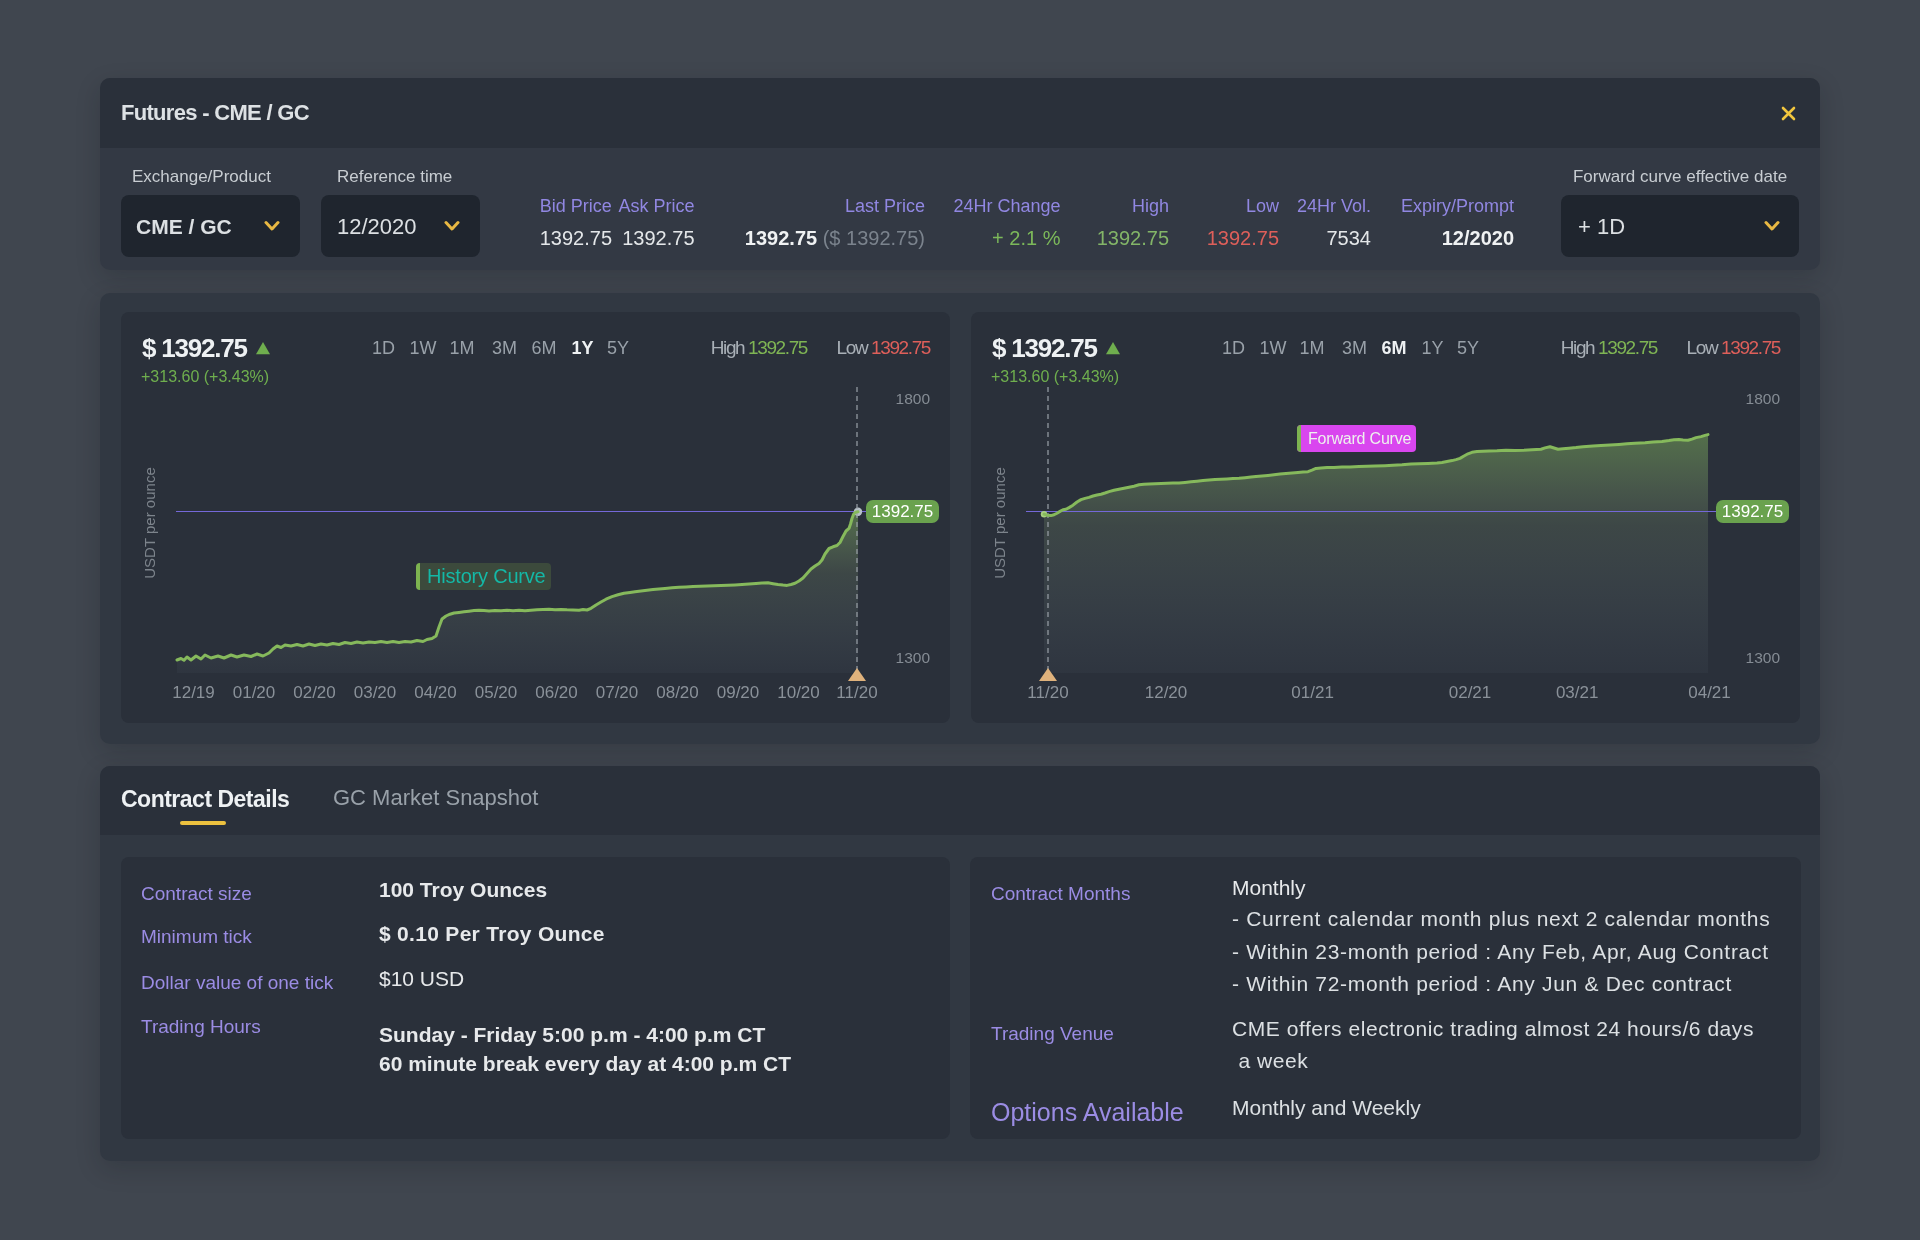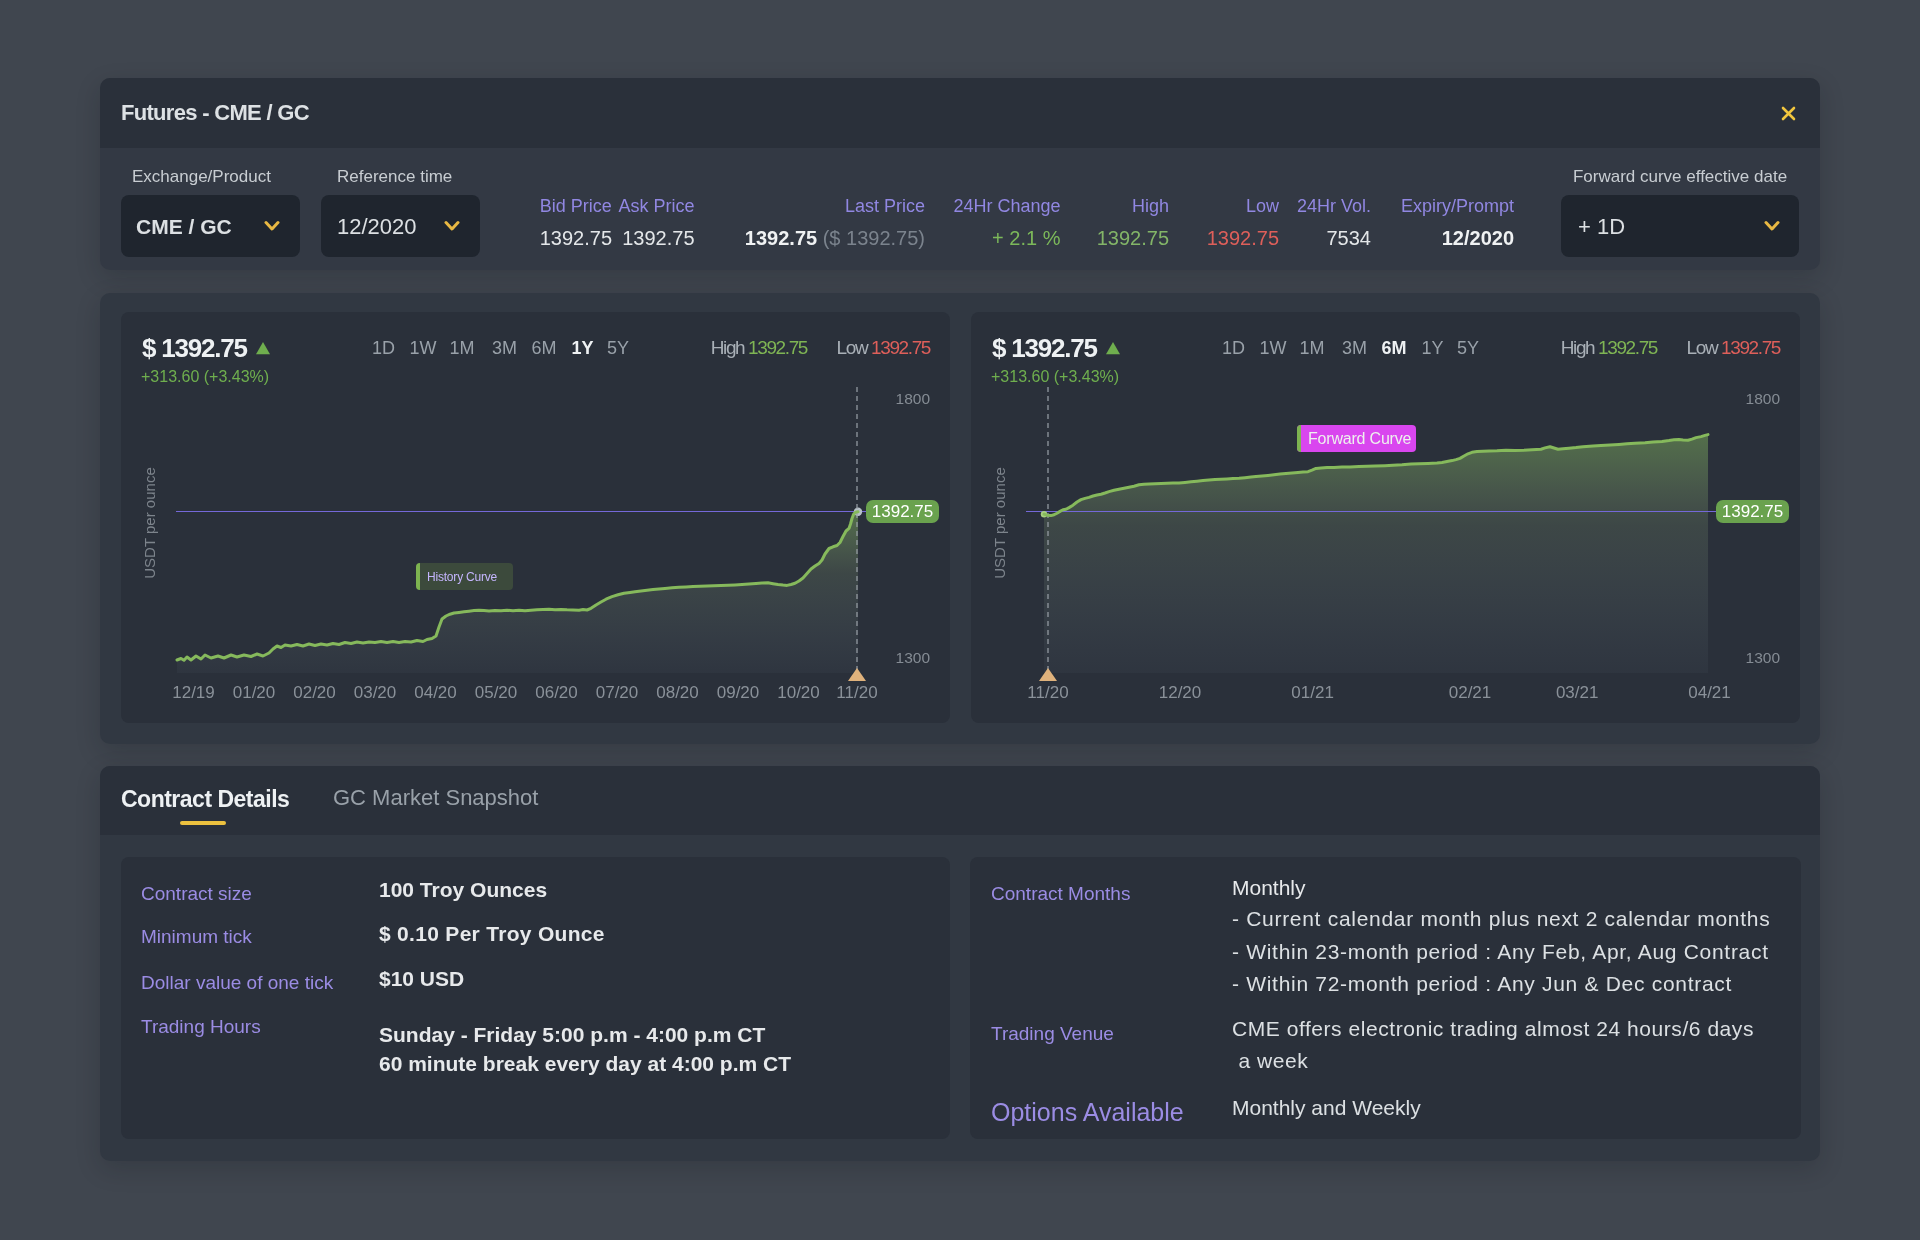--- a/index.html
+++ b/index.html
@@ -101,21 +101,21 @@
     <line x1="55" y1="199.5" x2="745" y2="199.5" stroke="#7468d8" stroke-width="1.1"></line>
     <circle cx="737" cy="199.8" r="4.2" fill="#b7c1c8"></circle>
     <line x1="736" y1="75" x2="736" y2="364" stroke="#9aa1a8" stroke-width="1.2" stroke-dasharray="5 4"></line>
     <polyline points="56,348.0 60,346.5 63,348.3 66,345.0 70,348.0 75,344.0 80,347.0 84,343.0 90,346.0 97,344.0 103,346.0 110,343.0 116,345.0 123,343.0 130,344.5 136,342.0 142,344.0 148,341.0 152,337.0 156,334.0 160,335.5 164,333.0 170,334.0 176,332.5 182,334.0 188,332.0 194,333.5 200,332.0 206,333.0 212,331.5 218,332.5 224,330.5 230,331.5 236,330.0 242,331.0 248,330.0 254,330.5 260,329.5 266,330.5 272,329.5 278,330.5 284,329.5 290,330.0 296,328.5 302,329.5 306,327.5 311,326.5 315,324.0 318,315.0 321,307.0 325,304.0 329,302.2 333,301.0 338,300.4 343,299.8 348,299.2 353,298.6 358,298.2 363,298.6 368,299.0 374,298.4 380,298.8 386,298.2 392,298.8 398,298.3 404,298.7 410,298.2 416,297.8 422,297.5 428,297.2 434,297.7 440,297.4 446,297.8 452,298.0 458,298.2 462,297.6 466,298.0 470,296.3 475,293.0 480,290.0 485,287.2 491,284.6 497,282.8 503,281.2 509,280.4 514,279.8 520,279.0 526,278.3 532,277.6 538,277.0 544,276.4 551,275.8 558,275.3 565,274.9 572,274.6 579,274.3 586,274.0 593,273.7 600,273.5 607,273.2 614,272.9 621,272.5 628,272.0 635,271.5 641,271.1 647,270.8 652,271.7 657,272.5 662,273.1 666,273.4 670,272.5 674,271.3 678,269.0 682,266.0 686,261.5 690,257.0 694,254.0 698,251.5 701,248.0 704,242.0 708,236.5 712,234.8 716,233.5 719,230.5 722,224.5 725,219.0 728,216.4 729.5,212.0 731,206.5 732.5,202.5 734,200.6 735.5,200.0 737,199.8" fill="none" stroke="#86b95c" stroke-width="3" stroke-linejoin="round" stroke-linecap="round"></polyline>
     <path d="M736 356 L745 369 L727 369 Z" fill="#dfb27c"></path>
     <rect x="745" y="188" width="73" height="23" rx="7" fill="#6aa24e"></rect>
     <text x="781.5" y="205" text-anchor="middle" font-family="Liberation Sans" font-size="17" fill="#ffffff">1392.75</text>
   </svg>
   <div style="position:absolute;left:295px;top:251px;height:27px;background:#3c4a3c;border-radius:4px;display:flex;align-items:center">
     <div style="width:4px;height:27px;background:#7db350;border-radius:4px 0 0 4px"></div>
-    <span style="font-size:12px;color:#c4b5fd;padding:0 16px 0 7px;letter-spacing:-0.2px;white-space:nowrap">History Curve</span>
+    <span style="font-size:20px;color:#14b8a6;padding:0 5px 0 7px;letter-spacing:-0.2px;white-space:nowrap">History Curve</span>
   </div>
   <span style="position:absolute;left:37.5px;top:371px;width:70px;text-align:center;font-size:17px;color:#8a9199">12/19</span>
     <span style="position:absolute;left:98px;top:371px;width:70px;text-align:center;font-size:17px;color:#8a9199">01/20</span>
     <span style="position:absolute;left:158.5px;top:371px;width:70px;text-align:center;font-size:17px;color:#8a9199">02/20</span>
     <span style="position:absolute;left:219px;top:371px;width:70px;text-align:center;font-size:17px;color:#8a9199">03/20</span>
     <span style="position:absolute;left:279.5px;top:371px;width:70px;text-align:center;font-size:17px;color:#8a9199">04/20</span>
     <span style="position:absolute;left:340px;top:371px;width:70px;text-align:center;font-size:17px;color:#8a9199">05/20</span>
     <span style="position:absolute;left:400.5px;top:371px;width:70px;text-align:center;font-size:17px;color:#8a9199">06/20</span>
     <span style="position:absolute;left:461px;top:371px;width:70px;text-align:center;font-size:17px;color:#8a9199">07/20</span>
     <span style="position:absolute;left:521.5px;top:371px;width:70px;text-align:center;font-size:17px;color:#8a9199">08/20</span>
@@ -157,21 +157,21 @@
     <polyline points="73,202.2 76,203.2 80,203.6 83,202.8 86,201.2 89,199.4 92,197.8 95,197.2 98,195.6 102,193.2 106,190.0 110,187.6 114,186.4 118,185.4 122,184.0 126,183.0 130,182.2 134,181.0 138,179.6 143,178.3 148,177.2 153,176.2 158,175.2 163,174.2 168,172.8 173,172.2 178,171.9 184,171.7 190,171.5 196,171.3 202,171.1 208,170.9 214,170.4 220,169.8 226,169.2 232,168.5 238,168.0 244,167.6 250,167.2 256,166.9 262,166.5 268,166.2 274,165.7 280,165.1 285,164.5 291,164.0 297,163.4 303,162.7 309,162.0 315,161.4 321,160.9 327,160.4 332,160.0 337,159.7 341,158.2 345,156.4 350,155.9 356,155.6 363,155.4 371,155.1 379,154.9 388,154.6 396,154.3 404,154.0 414,153.7 422,153.3 431,152.8 440,152.0 448,151.7 457,151.4 466,151.1 471,150.4 476,149.5 481,148.6 485,147.6 489,146.4 493,144.0 497,141.8 501,140.3 506,139.6 512,139.2 518,139.0 526,138.8 535,138.3 544,138.4 553,138.2 561,137.8 570,137.2 574,135.9 579,134.7 583,136.0 587,137.3 592,136.8 598,136.2 605,135.6 612,134.8 622,133.9 630,133.5 639,133.0 648,132.4 656,131.7 664,131.2 674,130.7 682,130.1 691,129.4 698,128.5 703,127.7 708,127.4 712,127.9 717,128.2 721,127.1 725,125.6 730,124.6 734,123.4 737,122.6" fill="none" stroke="#86b95c" stroke-width="3" stroke-linejoin="round" stroke-linecap="round"></polyline>
     <path d="M77 356 L86 369 L68 369 Z" fill="#dfb27c"></path>
     <rect x="745" y="188" width="73" height="23" rx="7" fill="#6aa24e"></rect>
     <text x="781.5" y="205" text-anchor="middle" font-family="Liberation Sans" font-size="17" fill="#ffffff">1392.75</text>
   </svg>
   <div style="position:absolute;left:326px;top:113px;height:27px;background:#d946ef;border-radius:4px;display:flex;align-items:center">
     <div style="width:4px;height:27px;background:#7db350;border-radius:4px 0 0 4px"></div>
     <span style="font-size:16px;color:#eef1ee;padding:0 5px 0 7px;letter-spacing:-0.2px;white-space:nowrap">Forward Curve</span>
   </div>
   <span style="position:absolute;left:42px;top:371px;width:70px;text-align:center;font-size:17px;color:#8a9199">11/20</span>
-    <span style="position:absolute;left:174px;top:371px;width:70px;text-align:center;font-size:17px;color:#8a9199">12/20</span>
+    <span style="position:absolute;left:160px;top:371px;width:70px;text-align:center;font-size:17px;color:#8a9199">12/20</span>
     <span style="position:absolute;left:306.6px;top:371px;width:70px;text-align:center;font-size:17px;color:#8a9199">01/21</span>
     <span style="position:absolute;left:464px;top:371px;width:70px;text-align:center;font-size:17px;color:#8a9199">02/21</span>
     <span style="position:absolute;left:571.2px;top:371px;width:70px;text-align:center;font-size:17px;color:#8a9199">03/21</span>
     <span style="position:absolute;left:703.5px;top:371px;width:70px;text-align:center;font-size:17px;color:#8a9199">04/21</span>
 </div>
 
 <div class="panel" style="top:766px;height:395px;background:#313842;overflow:hidden">
   <div style="position:absolute;left:0;top:0;width:1720px;height:69px;background:#2a303a"></div>
 </div>
 <span style="position:absolute;left:121px;top:786px;font-size:23px;font-weight:bold;letter-spacing:-0.5px;color:#eef1f3">Contract Details</span>
@@ -179,21 +179,21 @@
 <span style="position:absolute;left:333px;top:785px;font-size:22px;color:#99a1a9">GC Market Snapshot</span>
 
 <div style="position:absolute;left:121px;top:857px;width:829px;height:282px;background:#2a303a;border-radius:8px"></div>
 <div style="position:absolute;left:970px;top:857px;width:831px;height:282px;background:#2a303a;border-radius:8px"></div>
 
 <span style="position:absolute;left:141px;top:883px;font-size:19px;color:#9b8ce4">Contract size</span>
 <span style="position:absolute;left:379px;top:878px;font-size:21px;font-weight:bold;color:#e7e9eb">100 Troy Ounces</span>
 <span style="position:absolute;left:141px;top:926px;font-size:19px;color:#9b8ce4">Minimum tick</span>
 <span style="position:absolute;left:379px;top:922px;font-size:21px;font-weight:bold;letter-spacing:0.3px;color:#e7e9eb">$ 0.10 Per Troy Ounce</span>
 <span style="position:absolute;left:141px;top:972px;font-size:19px;color:#9b8ce4">Dollar value of one tick</span>
-<span style="position:absolute;left:379px;top:967px;font-size:21px;font-weight:bold;color:#e7e9eb">$10 USD</span>
+<span style="position:absolute;left:379px;top:967px;font-size:21px;font-weight:normal;color:#e7e9eb">$10 USD</span>
 <span style="position:absolute;left:141px;top:1016px;font-size:19px;color:#9b8ce4">Trading Hours</span>
 <span style="position:absolute;left:379px;top:1020px;font-size:21px;font-weight:bold;color:#e7e9eb;line-height:29px">Sunday - Friday 5:00 p.m - 4:00 p.m CT<br>60 minute break every day at 4:00 p.m CT</span>
 
 <span style="position:absolute;left:991px;top:883px;font-size:19px;color:#9b8ce4">Contract Months</span>
 <span style="position:absolute;left:1232px;top:876px;font-size:21px;font-weight:normal;color:#e7e9eb">Monthly</span>
 <span style="position:absolute;left:1232px;top:903px;font-size:21px;letter-spacing:0.7px;color:#dce0e3;line-height:32.5px">- Current calendar month plus next 2 calendar months<br>- Within 23-month period : Any Feb, Apr, Aug Contract<br>- Within 72-month period : Any Jun &amp; Dec contract</span>
 <span style="position:absolute;left:991px;top:1023px;font-size:19px;color:#9b8ce4">Trading Venue</span>
 <span style="position:absolute;left:1232px;top:1013px;font-size:21px;letter-spacing:0.55px;color:#dce0e3;line-height:31.5px">CME offers electronic trading almost 24 hours/6 days<br>&nbsp;a week</span>
 <span style="position:absolute;left:991px;top:1098px;font-size:25px;color:#9b8ce4">Options Available</span>
 <span style="position:absolute;left:1232px;top:1096px;font-size:21px;color:#dce0e3">Monthly and Weekly</span>

